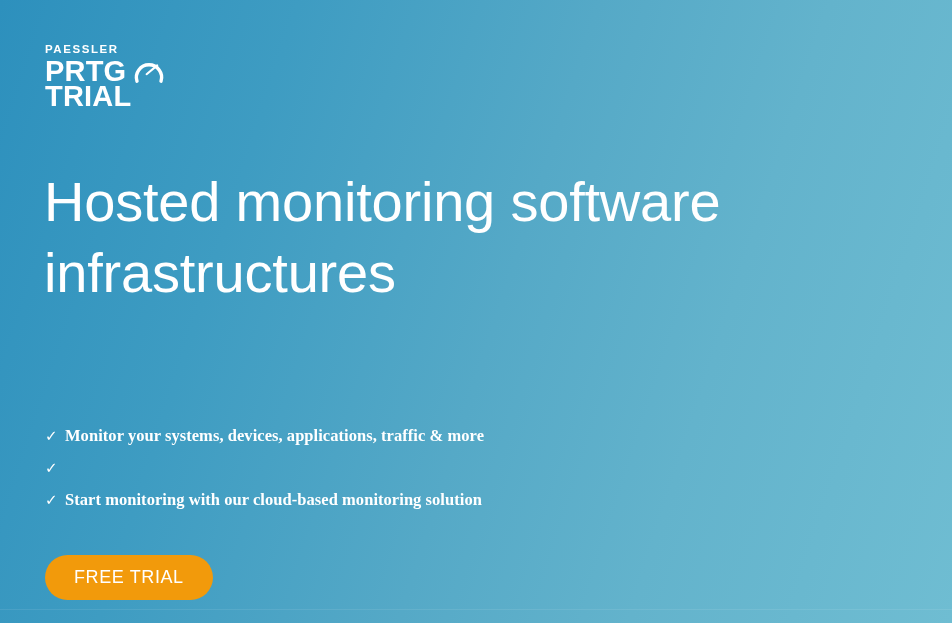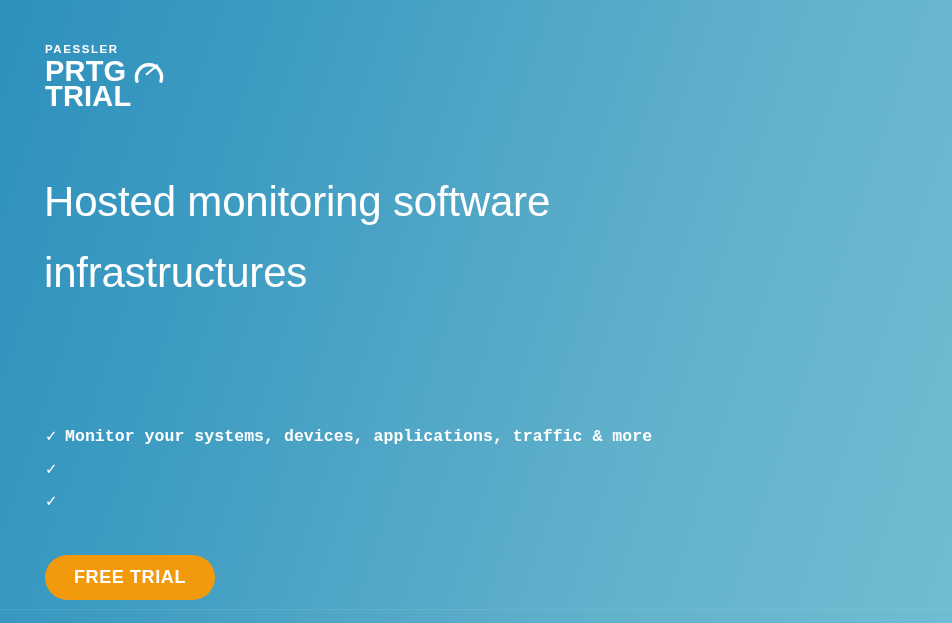--- a/index.html
+++ b/index.html
@@ -87,21 +87,21 @@
 
   
   .headline {
     position: absolute;
     left: 44px;
     top: 166px;
     width: 860px;
     margin: 0;
     font-family: "Liberation Sans Narrow", "Liberation Sans", sans-serif;
     font-weight: 300;
-    font-size: 42px;
+    font-size: 56px;
     line-height: 71px;
     color: #ffffff;
     letter-spacing: -0.2px;
   }
   .headline .hl-line {
     display: block;
     white-space: nowrap;
   }
 
   
@@ -122,41 +122,41 @@
   .bullet:last-child { margin-bottom: 0; }
   .bullet-check {
     width: 20px;
     flex: 0 0 20px;
     font-size: 15px;
     line-height: 16px;
     color: #ffffff;
     font-family: "DejaVu Sans", sans-serif;
   }
   .bullet-text {
-    font-family: Liberation Mono, monospace;
+    font-family: Liberation Serif, serif;
     font-weight: 600;
     font-size: 16.5px;
     line-height: 16px;
     color: #ffffff;
     letter-spacing: 0.05px;
   }
 
   
   .cta {
     position: absolute;
     left: 45px;
     top: 555px;
     display: inline-block;
     padding: 13px 29px 14px 29px;
     border: none;
     border-radius: 999px;
     background: #f29a0b;
     color: #ffffff;
     font-family: "Liberation Sans Narrow", "Liberation Sans", sans-serif;
-    font-weight: 700;
+    font-weight: 400;
     font-size: 18px;
     line-height: 18px;
     letter-spacing: 0.6px;
     cursor: pointer;
     text-decoration: none;
   }
 </style>
 </head>
 <body>
 
@@ -186,18 +186,19 @@
   <ul class="bullets">
     <li class="bullet">
       <span class="bullet-check">✓</span>
       <span class="bullet-text">Monitor your systems, devices, applications, traffic &amp; more</span>
     </li>
     <li class="bullet">
       <span class="bullet-check">✓</span>
     </li>
     <li class="bullet">
       <span class="bullet-check">✓</span>
+      <span class="bullet-text">Start monitoring with our cloud-based monitoring solution</span>
     </li>
   </ul>
 
   <a class="cta" href="#">FREE TRIAL</a>
 
 </div>
 
 </body></html>

